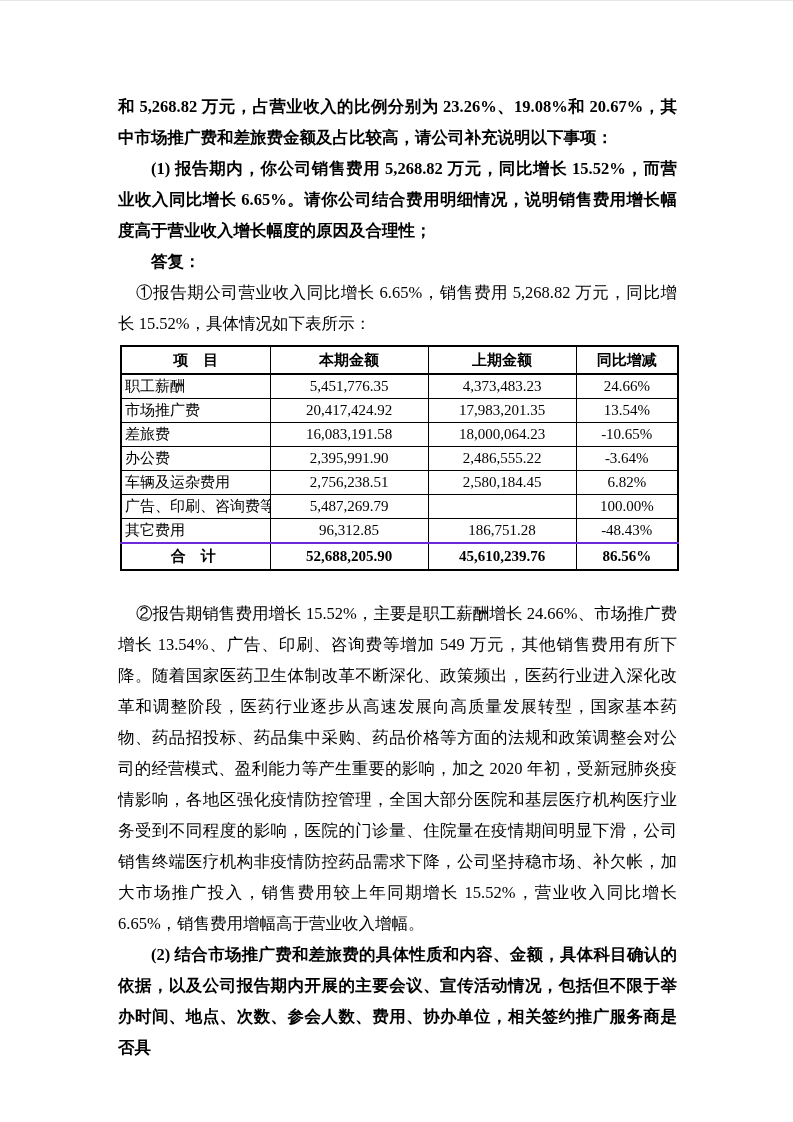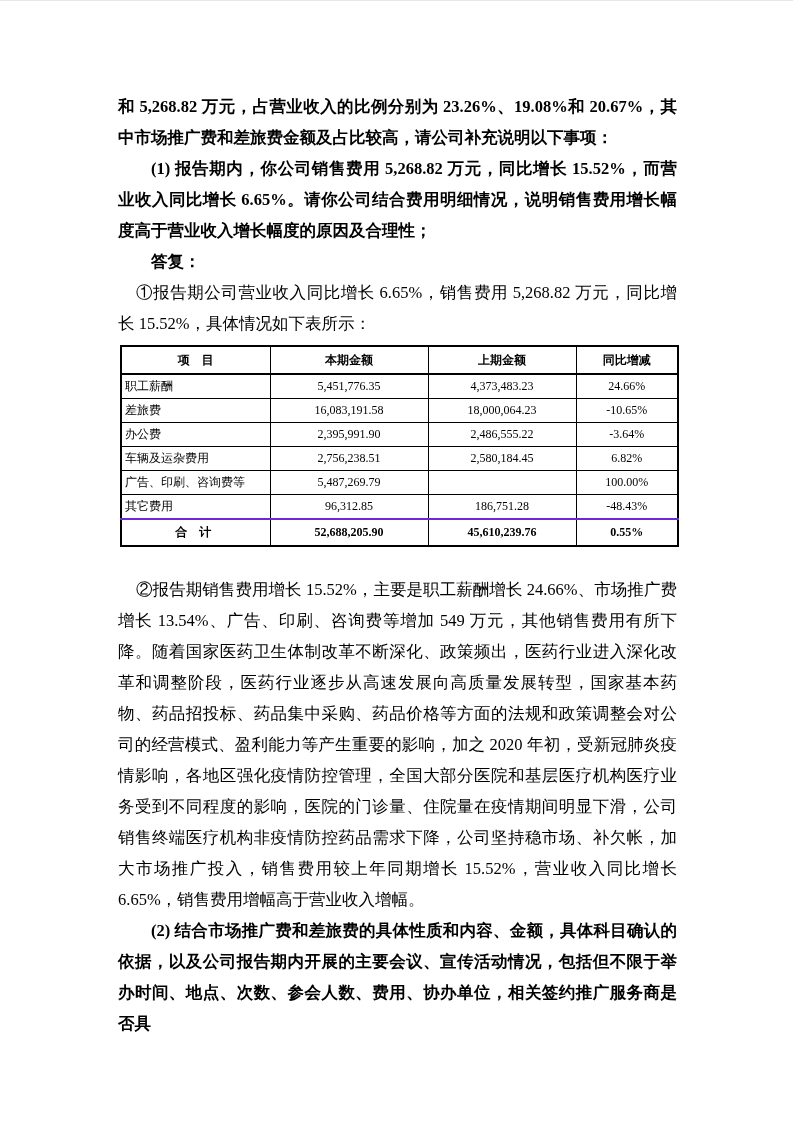--- a/index.html
+++ b/index.html
@@ -32,21 +32,21 @@
   .mb-20 { margin-bottom: 20px; }
   .mb-10 { margin-bottom: 10px; }
   .mb-6  { margin-bottom: 6px; }
   .mb-0  { margin-bottom: 0; }
 
   table.expense {
     border-collapse: collapse;
     table-layout: fixed;
     width: 557px;
     margin: 6px 0 27px 2px;
-    font-size: 12px;
+    font-size: 15px;
     border: 2px solid #000000;
   }
   table.expense th,
   table.expense td {
     border: 1px solid #000000;
     padding: 0 8px;
     height: 23px;
     line-height: 21px;
     overflow: hidden;
     white-space: nowrap;
@@ -95,20 +95,26 @@
       </tr>
     </thead>
     <tbody>
       <tr>
         <td class="item">职工薪酬</td>
         <td class="num">5,451,776.35</td>
         <td class="num">4,373,483.23</td>
         <td class="num">24.66%</td>
       </tr>
       <tr>
+        <td class="item">市场推广费</td>
+        <td class="num">20,417,424.92</td>
+        <td class="num">17,983,201.35</td>
+        <td class="num">13.54%</td>
+      </tr>
+      <tr>
         <td class="item">差旅费</td>
         <td class="num">16,083,191.58</td>
         <td class="num">18,000,064.23</td>
         <td class="num">-10.65%</td>
       </tr>
       <tr>
         <td class="item">办公费</td>
         <td class="num">2,395,991.90</td>
         <td class="num">2,486,555.22</td>
         <td class="num">-3.64%</td>
@@ -128,21 +134,21 @@
       <tr>
         <td class="item">其它费用</td>
         <td class="num">96,312.85</td>
         <td class="num">186,751.28</td>
         <td class="num">-48.43%</td>
       </tr>
       <tr class="total">
         <td class="item">合　计</td>
         <td class="num">52,688,205.90</td>
         <td class="num">45,610,239.76</td>
-        <td class="num">0.55%</td>
+        <td class="num">86.56%</td>
       </tr>
     </tbody>
   </table>
 
   <p class="para indent1 mb-10">②报告期销售费用增长 15.52%，主要是职工薪酬增长 24.66%、市场推广费增长 13.54%、广告、印刷、咨询费等增加 549 万元，其他销售费用有所下降。随着国家医药卫生体制改革不断深化、政策频出，医药行业进入深化改革和调整阶段，医药行业逐步从高速发展向高质量发展转型，国家基本药物、药品招投标、药品集中采购、药品价格等方面的法规和政策调整会对公司的经营模式、盈利能力等产生重要的影响，加之 2020 年初，受新冠肺炎疫情影响，各地区强化疫情防控管理，全国大部分医院和基层医疗机构医疗业务受到不同程度的影响，医院的门诊量、住院量在疫情期间明显下滑，公司销售终端医疗机构非疫情防控药品需求下降，公司坚持稳市场、补欠帐，加大市场推广投入，销售费用较上年同期增长 15.52%，营业收入同比增长 6.65%，销售费用增幅高于营业收入增幅。</p>
 
   <p class="para bold indent2">(2) 结合市场推广费和差旅费的具体性质和内容、金额，具体科目确认的依据，以及公司报告期内开展的主要会议、宣传活动情况，包括但不限于举办时间、地点、次数、参会人数、费用、协办单位，相关签约推广服务商是否具</p>
 
 </div>
 

